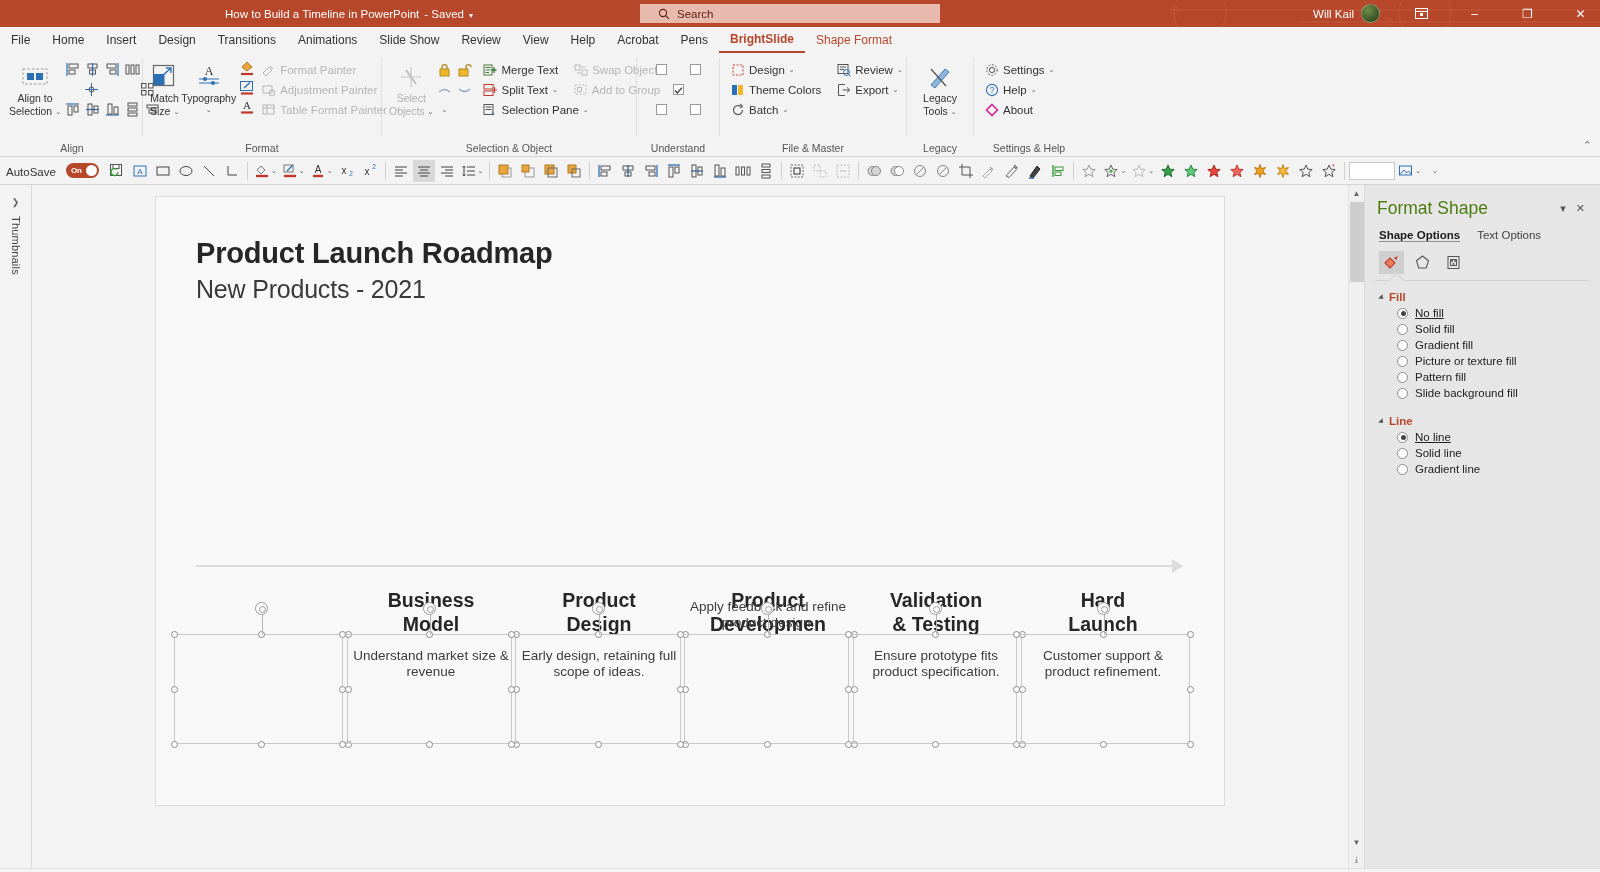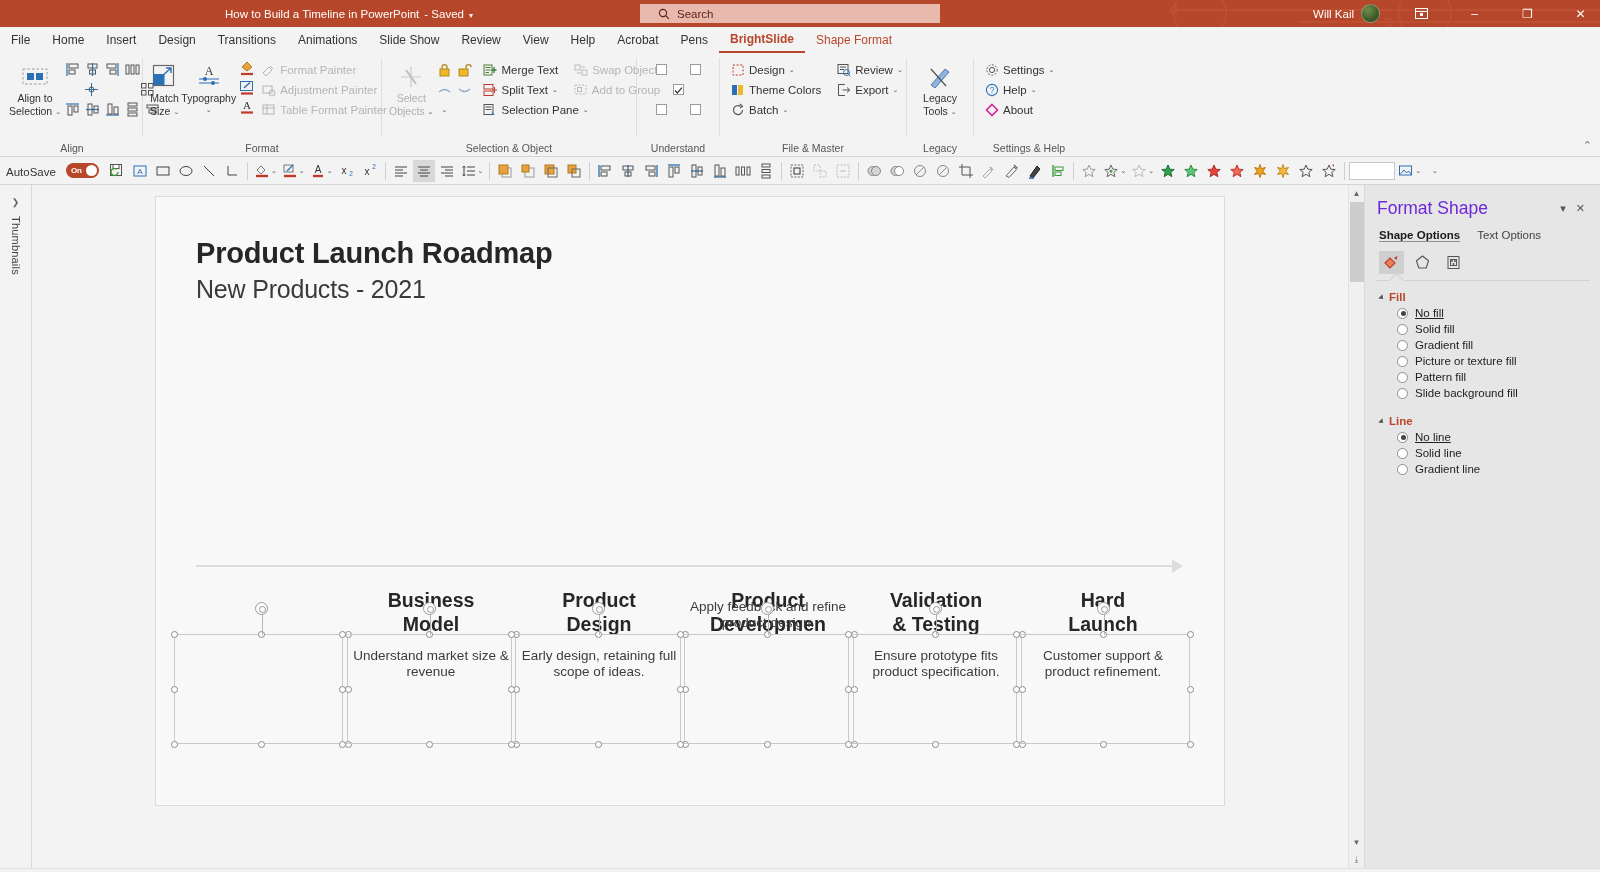--- a/index.html
+++ b/index.html
@@ -207,21 +207,21 @@
   .vs-btn { width:16px; height:17px; display:flex;align-items:center;justify-content:center; font-size:8px; color:#666; background:#f0f0f0;}
   .vs-track { flex:1; width:16px; background:#f0f0f0; position:relative;}
   .vs-thumb { position:absolute; top:0; left:1px; width:14px; height:80px; background:#cdcdcd;}
 
   
   .fpanel {
     width: 236px; background:#e6e6e6; border-left:1px solid #dadada;
     position:relative; padding: 0 0 0 0;
   }
   .fp-head { display:flex; align-items:center; padding: 13px 10px 0 12px; }
-  .fp-title { font-size:17.5px; color:#6d28d9; flex:1; }
+  .fp-title { font-size:17.5px; color:#4d7c0f; flex:1; }
   .fp-ic { font-size:11px; color:#555; padding:0 5px; }
   .fp-tabs { display:flex; gap:17px; padding: 10px 0 0 14px; font-size:11.5px; color:#444; }
   .fp-tab.active { color:#1a1a1a; font-weight:bold; border-bottom:1px solid #909090;}
   .fp-icons { display:flex; gap:6px; padding: 9px 0 0 14px; align-items:center;}
   .fp-iconbtn { width:25px;height:23px; display:flex;align-items:center;justify-content:center; }
   .fp-iconbtn.active { background:#cfcfcf; }
   .fp-divider { height:1px; background:#d2d2d2; margin: 6px 10px 0 10px; position:relative;}
   .fp-divider:after{
     content:""; position:absolute; left:16px; top:-5px; width:10px;height:10px;
     background:#e6e6e6; border-left:1px solid #d2d2d2; border-top:1px solid #d2d2d2;

